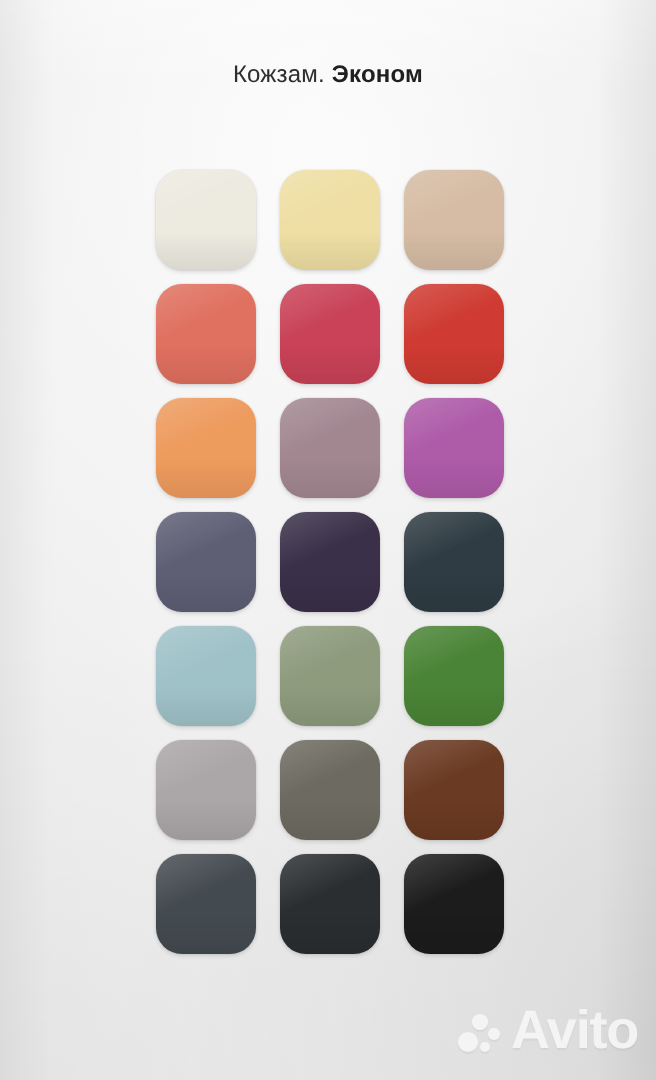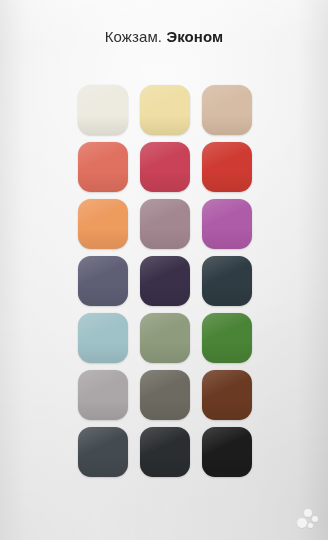--- a/index.html
+++ b/index.html
@@ -49,21 +49,21 @@
       linear-gradient(to left, rgba(0,0,0,0.05) 0px, rgba(0,0,0,0) 30px),
       linear-gradient(to bottom, rgba(255,255,255,0.35) 0px, rgba(255,255,255,0) 46px);
   }
 
   .title {
     position: absolute;
     top: 30px;
     left: 0;
     width: 328px;
     text-align: center;
-    font-size: 15px;
+    font-size: 12px;
     line-height: 14px;
     color: #2e2e2e;
     letter-spacing: 0.1px;
     white-space: nowrap;
     user-select: none;
   }
   .title .t-regular { font-weight: 400; }
   .title .t-bold { font-weight: 700; color: #202020; }
 
   .swatch-grid {
@@ -170,15 +170,16 @@
       <div class="swatch" style="background: rgb(28, 28, 28);"></div>
     </div>
 
   <div class="watermark">
     <span class="wm-dots">
       <i class="d1"></i>
         <i class="d2"></i>
         <i class="d3"></i>
         <i class="d4"></i>
     </span>
+    <span class="wm-text">Avito</span>
   </div>
 
 </div>
 
 </body></html>

